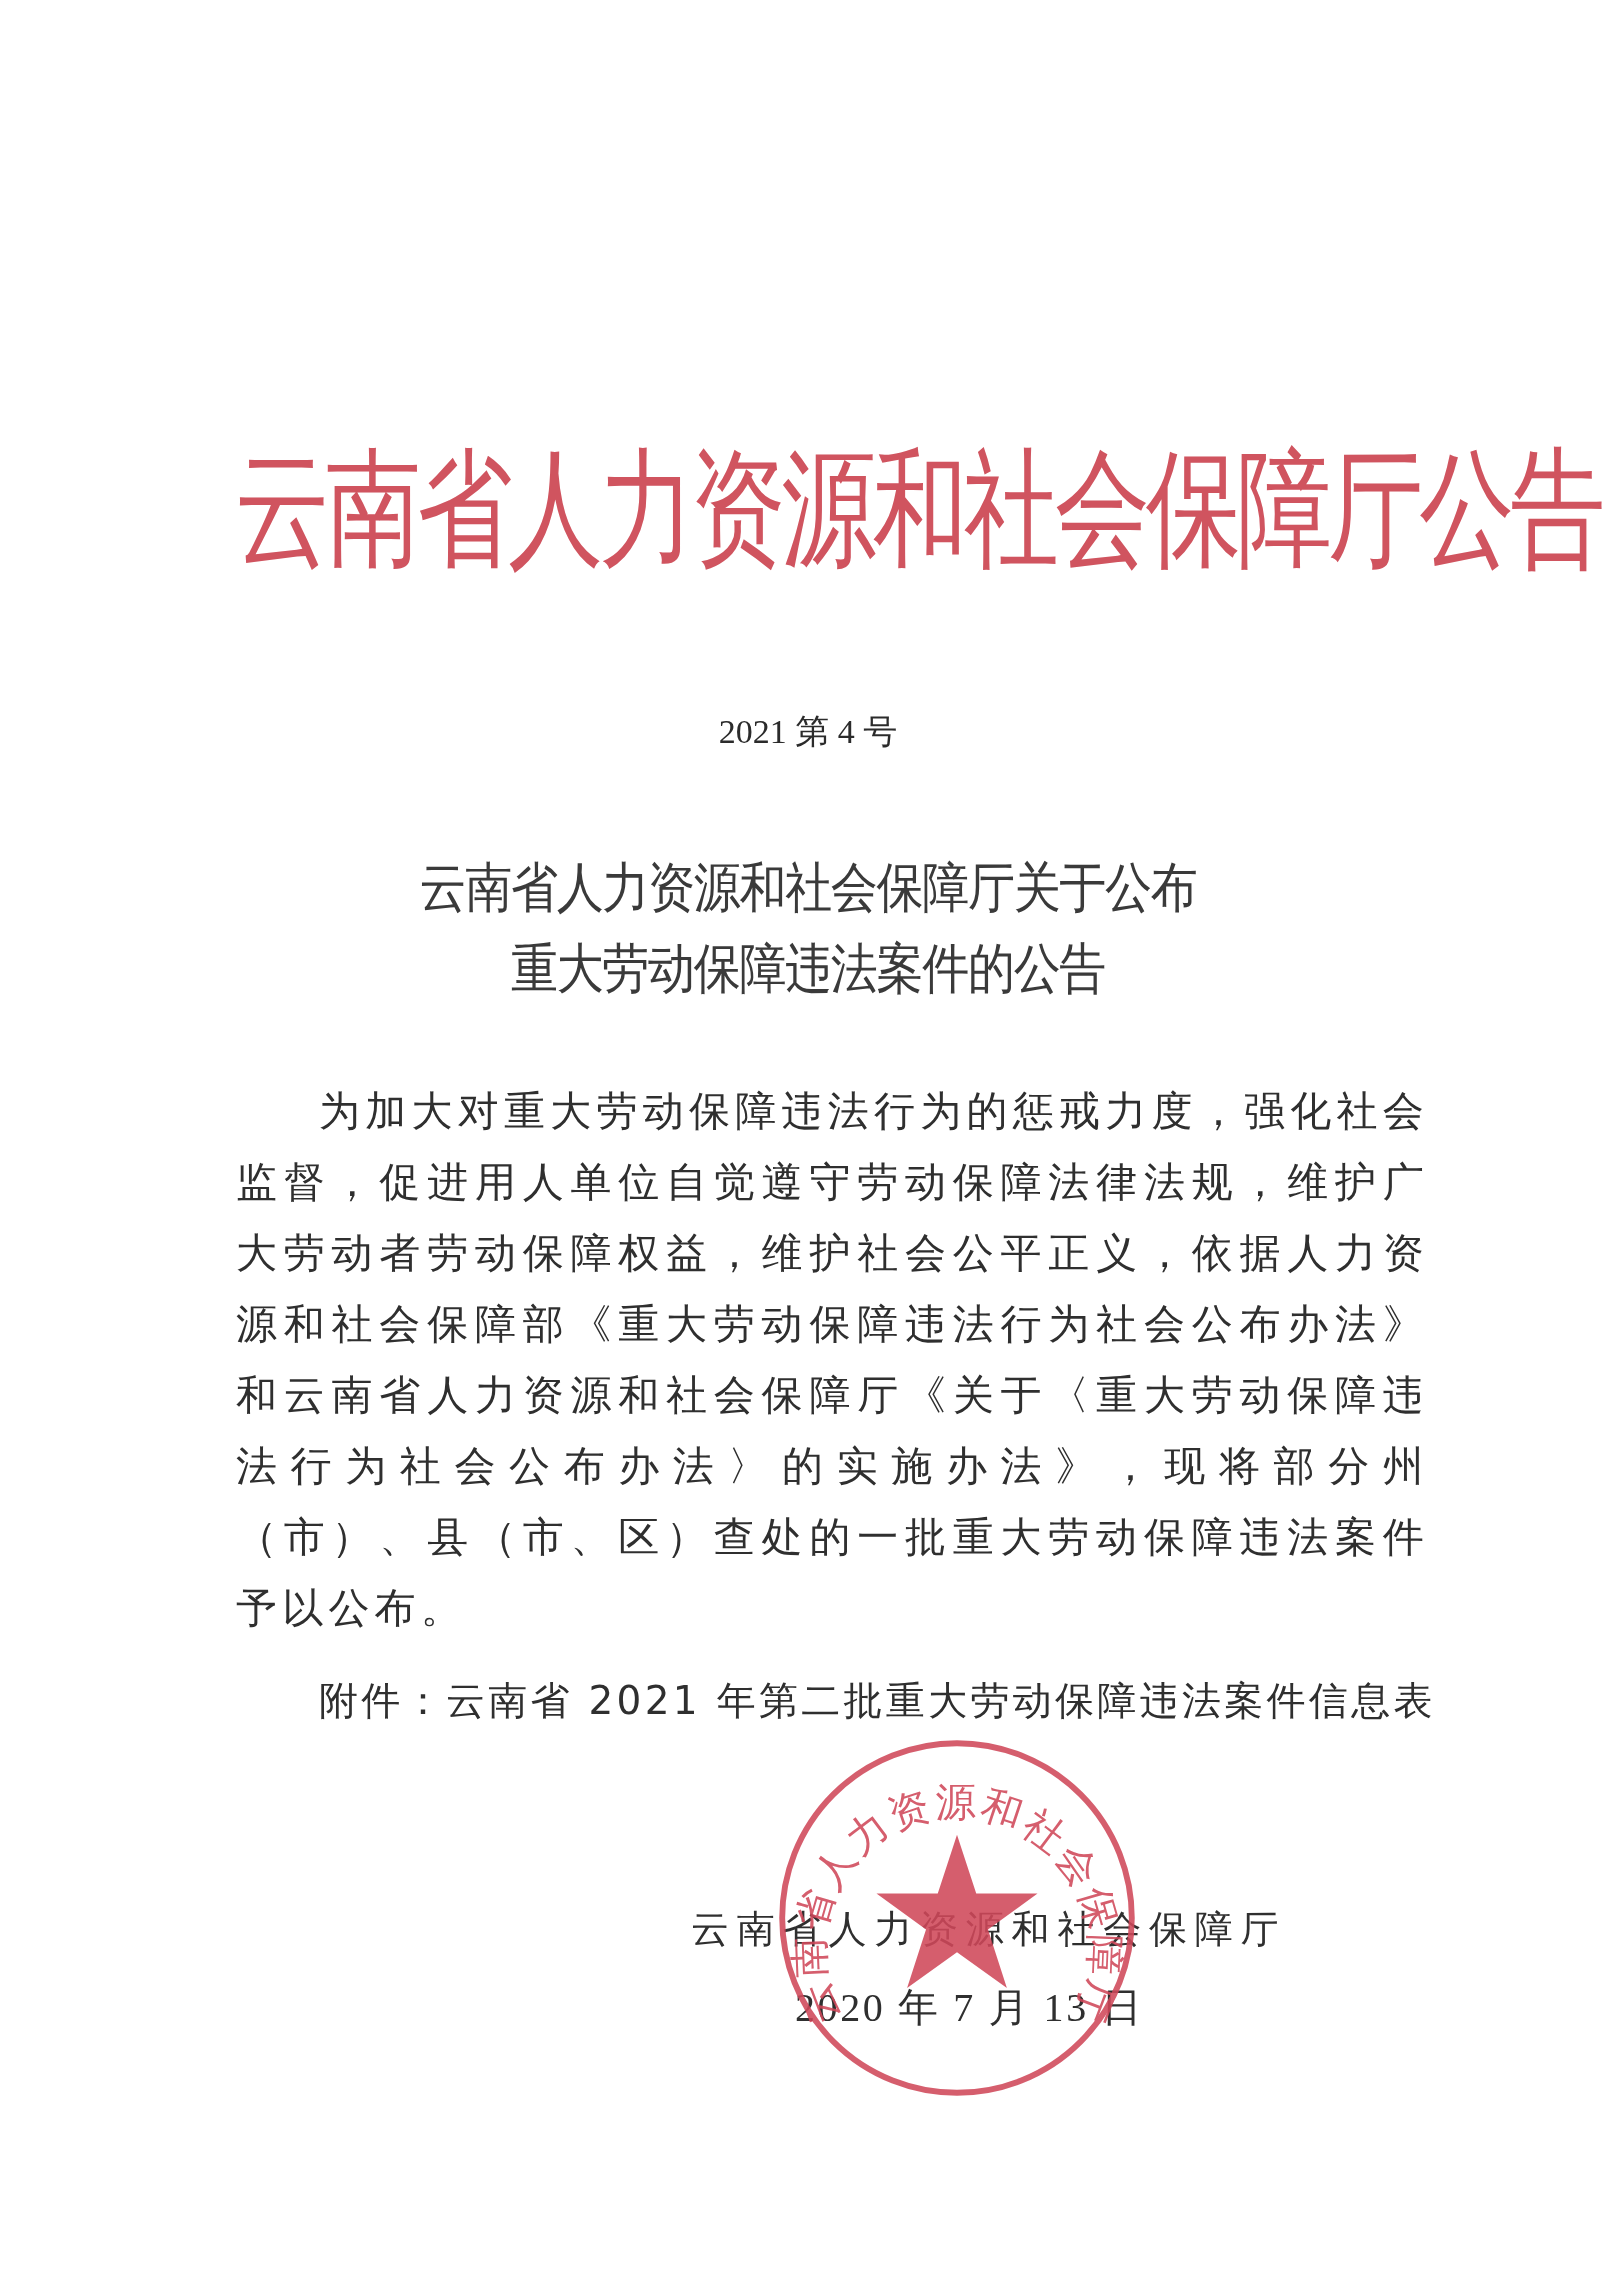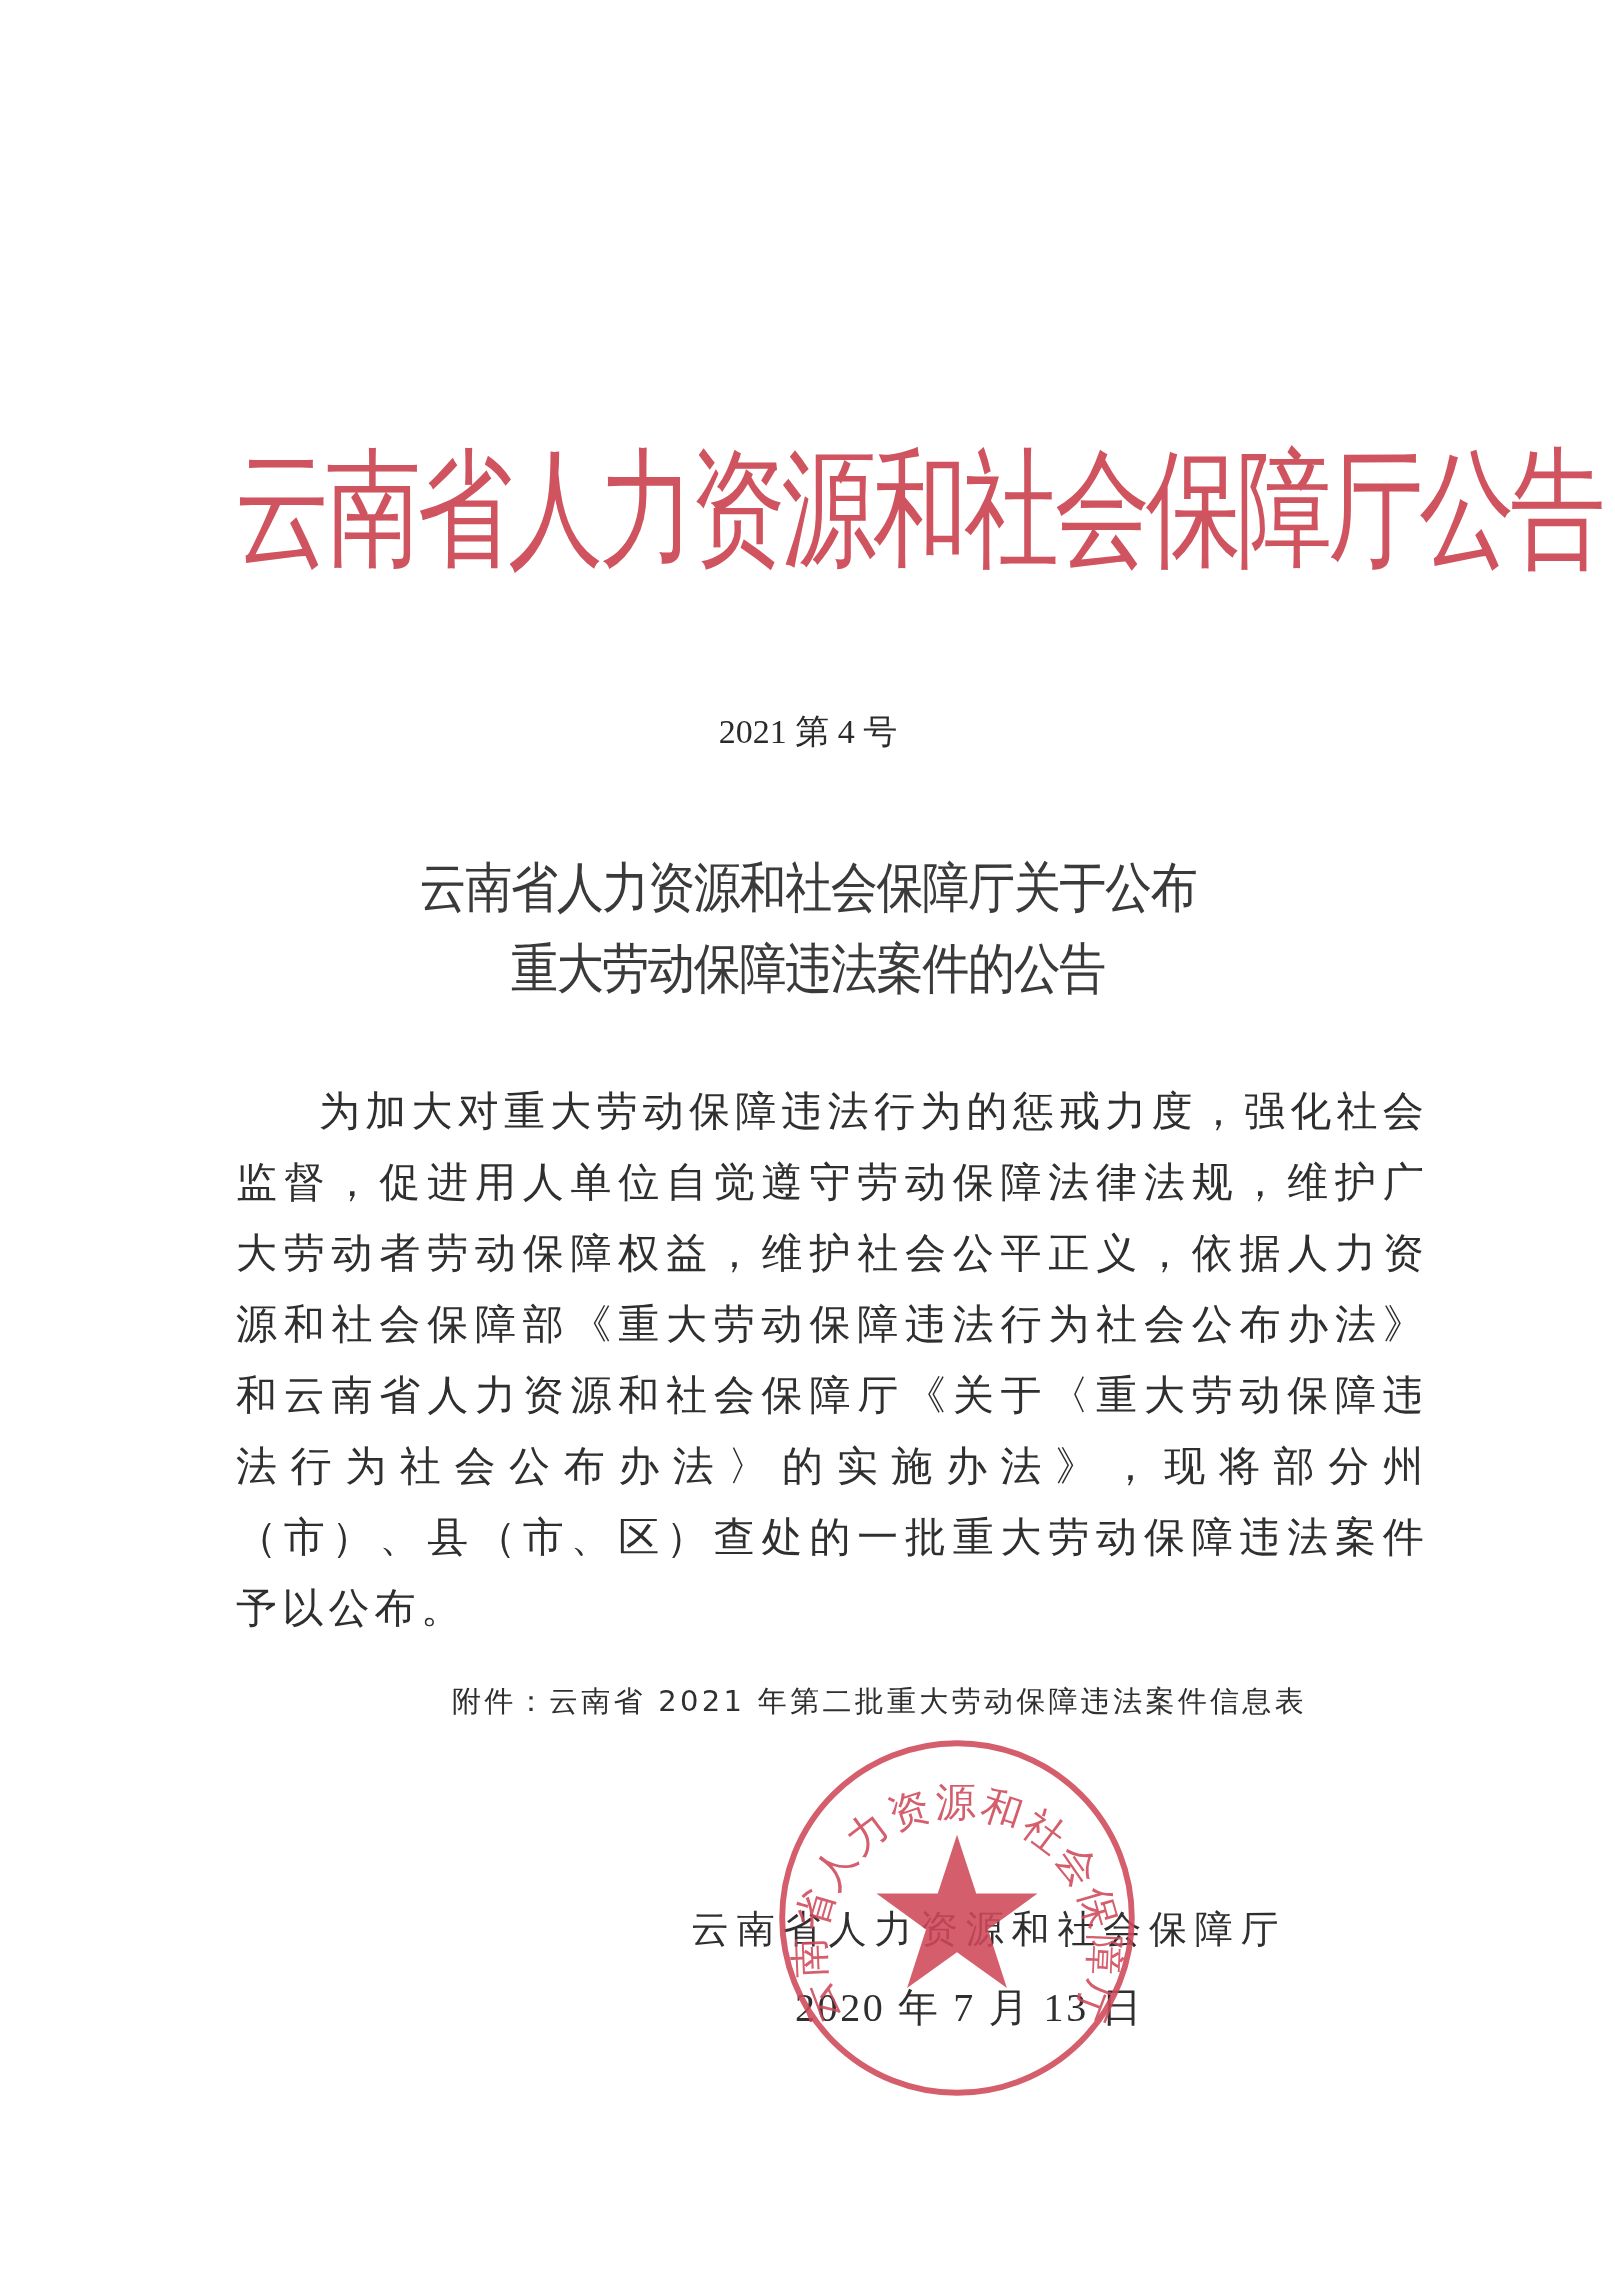--- a/index.html
+++ b/index.html
@@ -32,23 +32,22 @@
     .body-text {
       position: absolute; left: 236px; top: 1076px; width: 1193px;
       font-family: Liberation Serif, serif;
       font-size: 41px; line-height: 71px; color: #2f2f2f;
       text-align: justify; letter-spacing: 5.2px;
     }
     .body-text .indent { display: inline-block; width: 83px; }
     .attachment {
       position: absolute; left: 319px; top: 1675px; width: 1121px;
       font-family: "DejaVu Sans", "Liberation Sans", sans-serif;
-      font-size: 29px; line-height: 52px; color: #2f2f2f; letter-spacing: 3.3px;
+      font-size: 39px; line-height: 52px; color: #2f2f2f; letter-spacing: 3.3px;
       white-space: nowrap;
-      text-align: center;
     }
     .signature {
       position: absolute; left: 691px; top: 1903px; width: 587px;
       font-family: "DejaVu Sans", "Liberation Sans", sans-serif;
       font-size: 38px; line-height: 52px; color: #2f2f2f; letter-spacing: 7.8px;
       white-space: nowrap; z-index: 1;
     }
     .date {
       position: absolute; left: 795px; top: 1982px; width: 456px;
       font-family: "Liberation Serif", "DejaVu Serif", serif;

